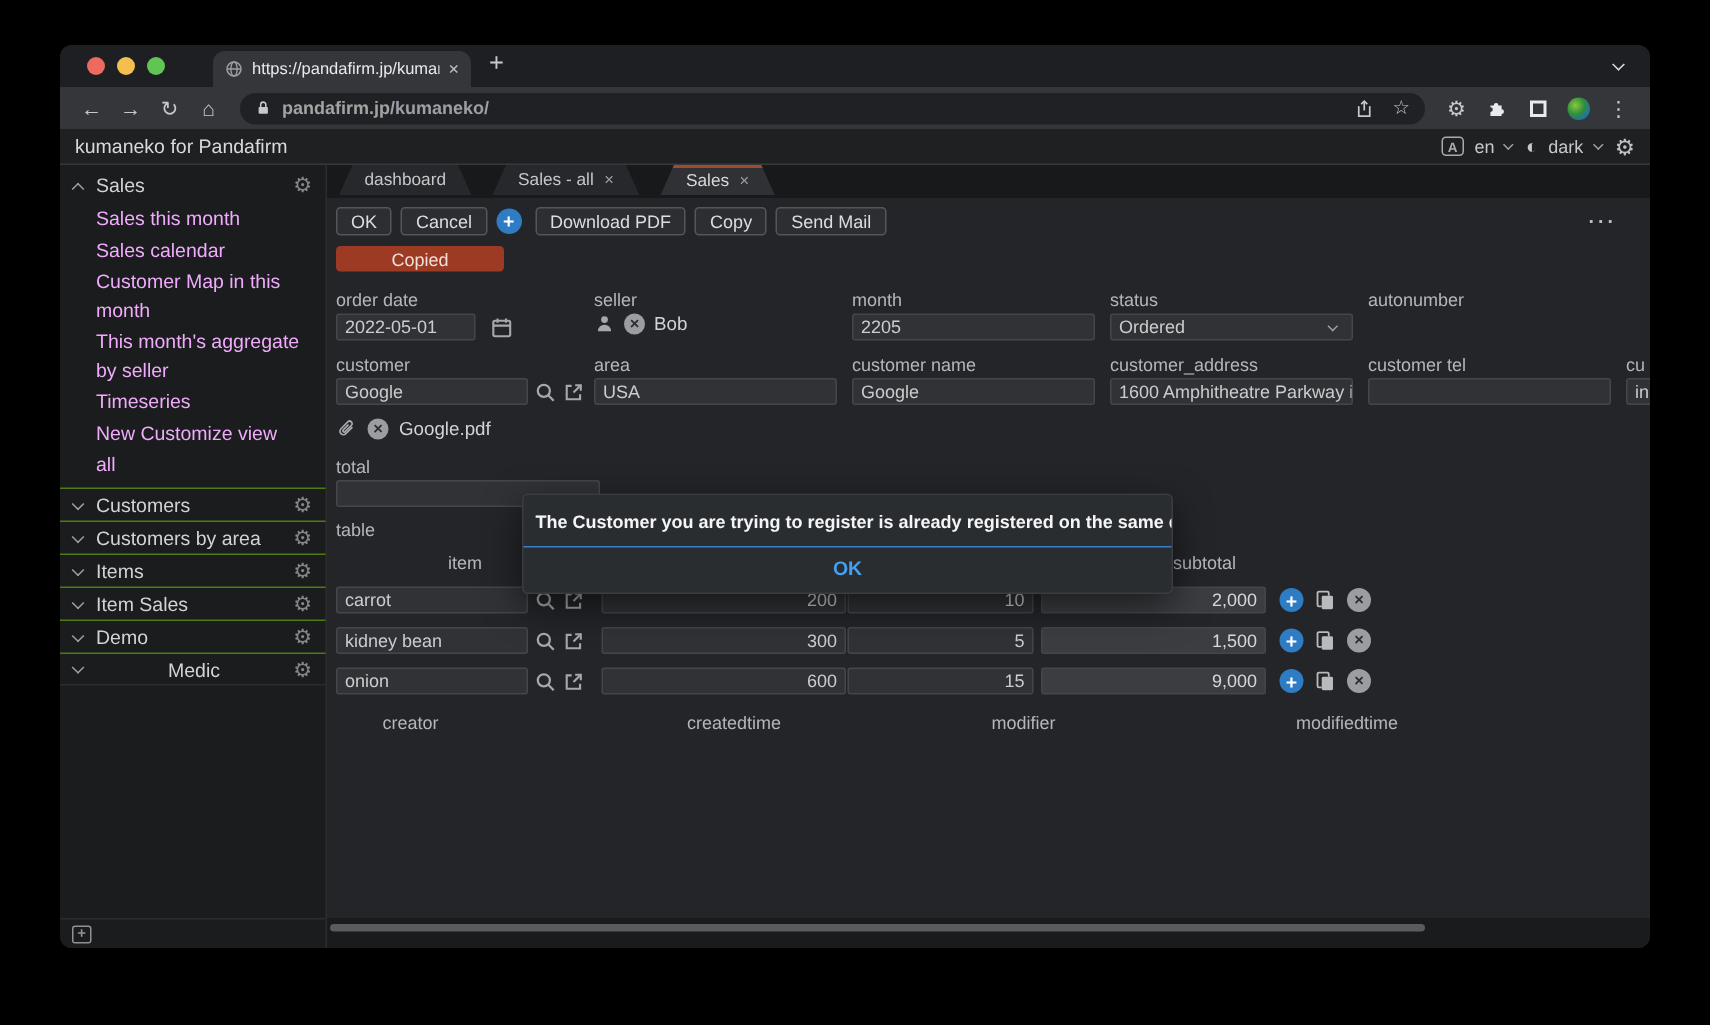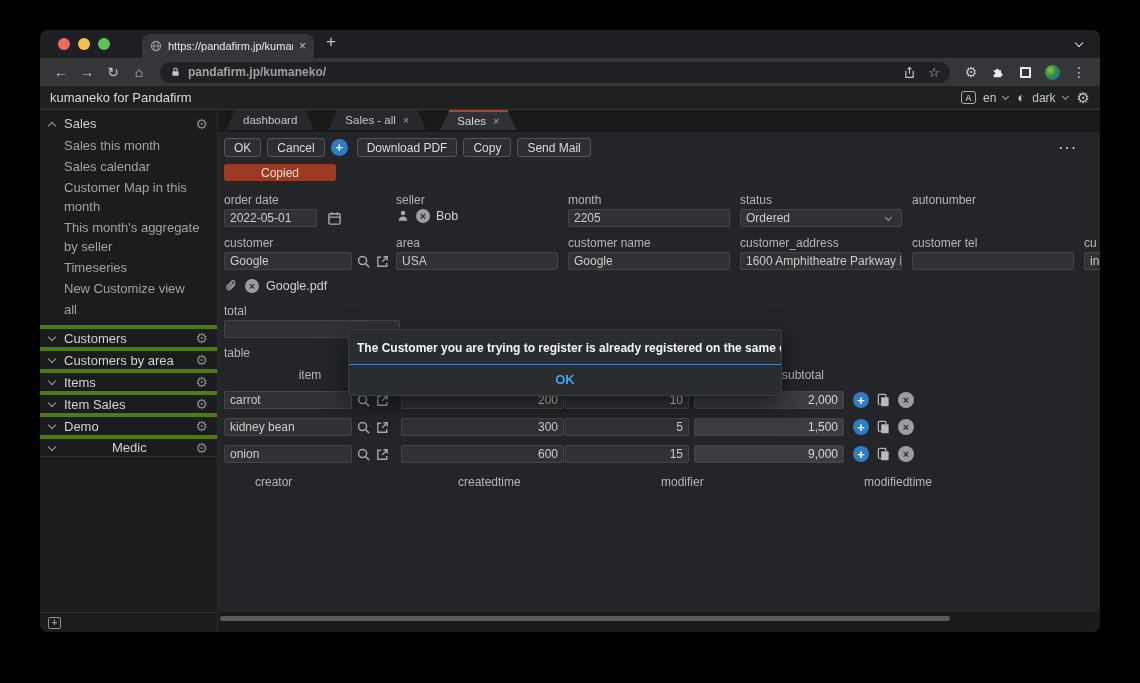--- a/index.html
+++ b/index.html
@@ -42,23 +42,23 @@
   .appbody { display:flex; height:522px; background:#1b1c1e; }
 
   
   .sidebar { width:178px; background:#1b1c1e; border-right:1px solid #2c2d30; display:flex; flex-direction:column; padding-top:3px; font-size:13px; }
   .side-row { display:flex; align-items:center; height:21px; padding:0 9px 0 9px; color:#d2d3d5; flex-shrink:0; }
   .side-row .lbl { margin-left:9px; flex:1; white-space:nowrap; overflow:hidden; }
   .sgear { color:#85878a; font-size:14px; }
   .chv { width:6px; height:6px; border-right:1.6px solid #9fa1a3; border-bottom:1.6px solid #9fa1a3; display:inline-block; flex-shrink:0; }
   .chv.up { transform:rotate(-135deg); margin-top:4px; }
   .chv.down { transform:rotate(45deg); margin-top:-2px; }
-  .views { padding:1px 8px 5px 24px; color:#a3a3a3; }
+  .views { padding:1px 8px 5px 24px; color:#f0abfc; }
   .views div { line-height:19px; padding:1px 0; }
-  .side-sec { border-top:4px solid #4d7c0f; height:22px; }
+  .side-sec { border-top:1px solid #4d7c0f; height:22px; }
   .side-sec.last { border-bottom:1px solid #2b2c2f;gap:48px; }
   .side-sp { flex:1; }
   .side-bottom { border-top:1px solid #2b2c2f; height:20px; display:flex; align-items:center; padding-left:8px; flex-shrink:0; }
   .addbox { width:13px; height:12px; border:1.6px solid #8f9193; border-radius:2px; color:#8f9193; font-size:10px; line-height:9px; text-align:center; font-weight:bold; }
 
   
   .main { flex:1; display:flex; flex-direction:column; background:#18191b; overflow:hidden; }
   .rtabs { height:22px; display:flex; align-items:flex-start; padding-left:8px;gap:12px; }
   .rtab { height:20px; display:flex; align-items:center; gap:7px; padding:0 17px; background:#27282b; color:#c6c7c9; font-size:11.5px; clip-path:polygon(9px 0, calc(100% - 9px) 0, 100% 100%, 0 100%); margin-right:2px; }
   .rtab.active { background:#303134; border-top:2px solid #a14a2e; color:#d8d9da; }

